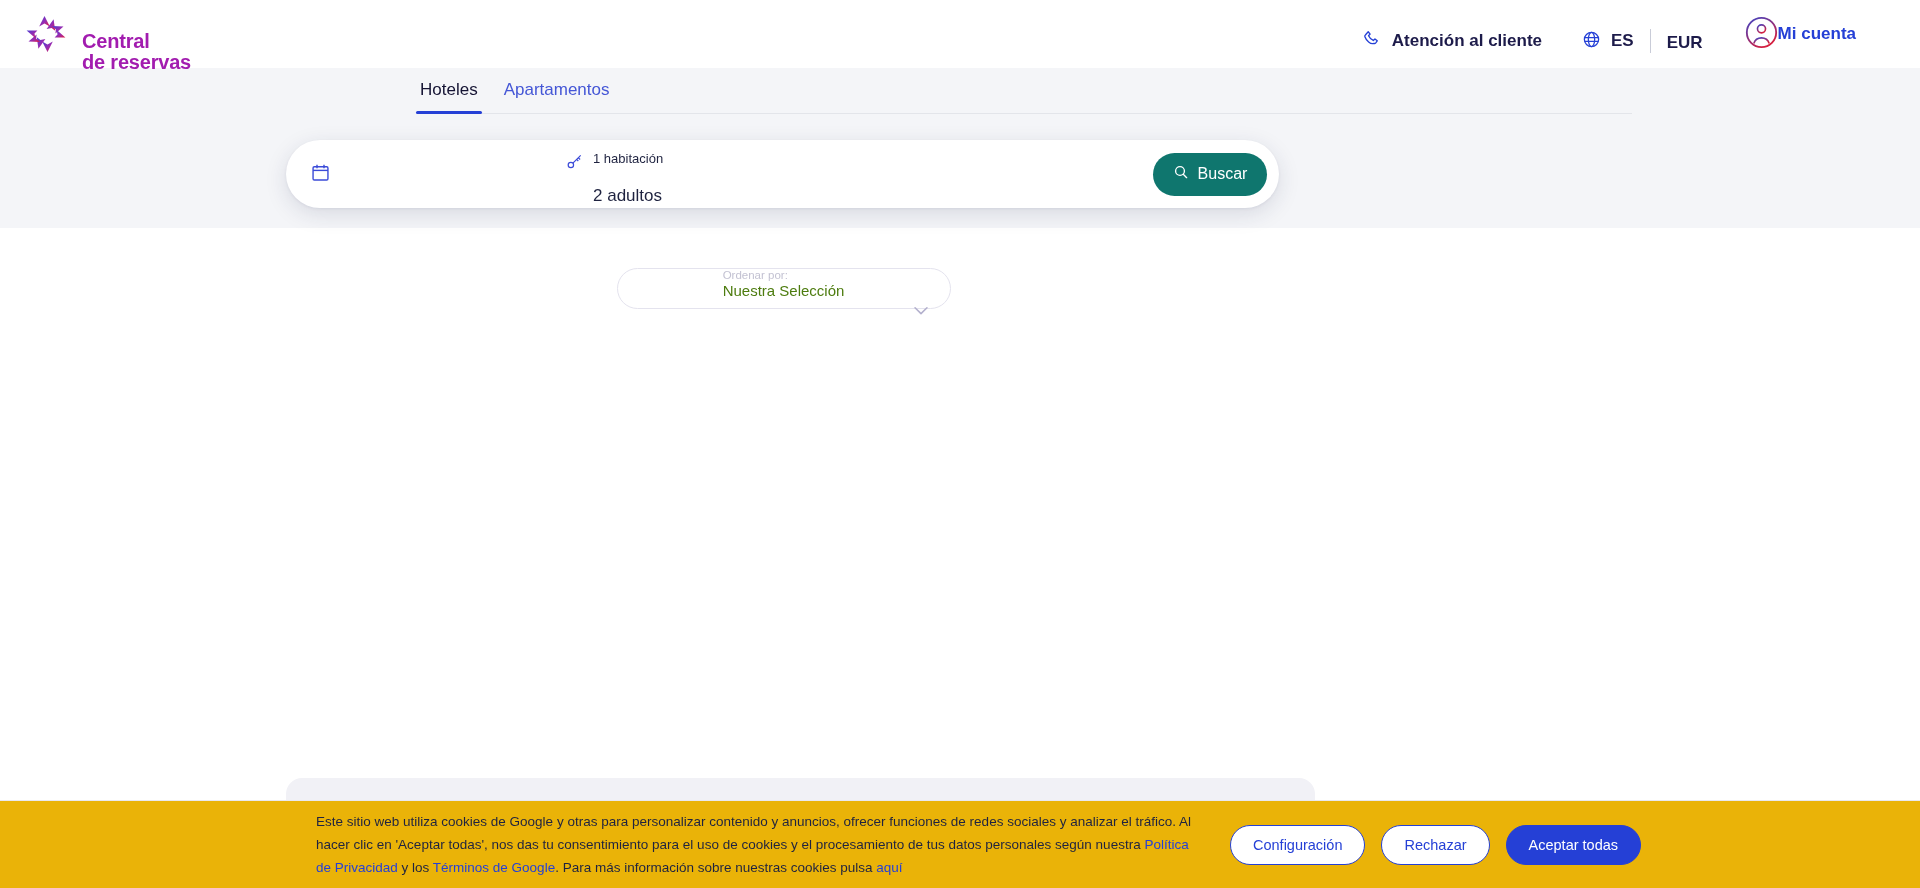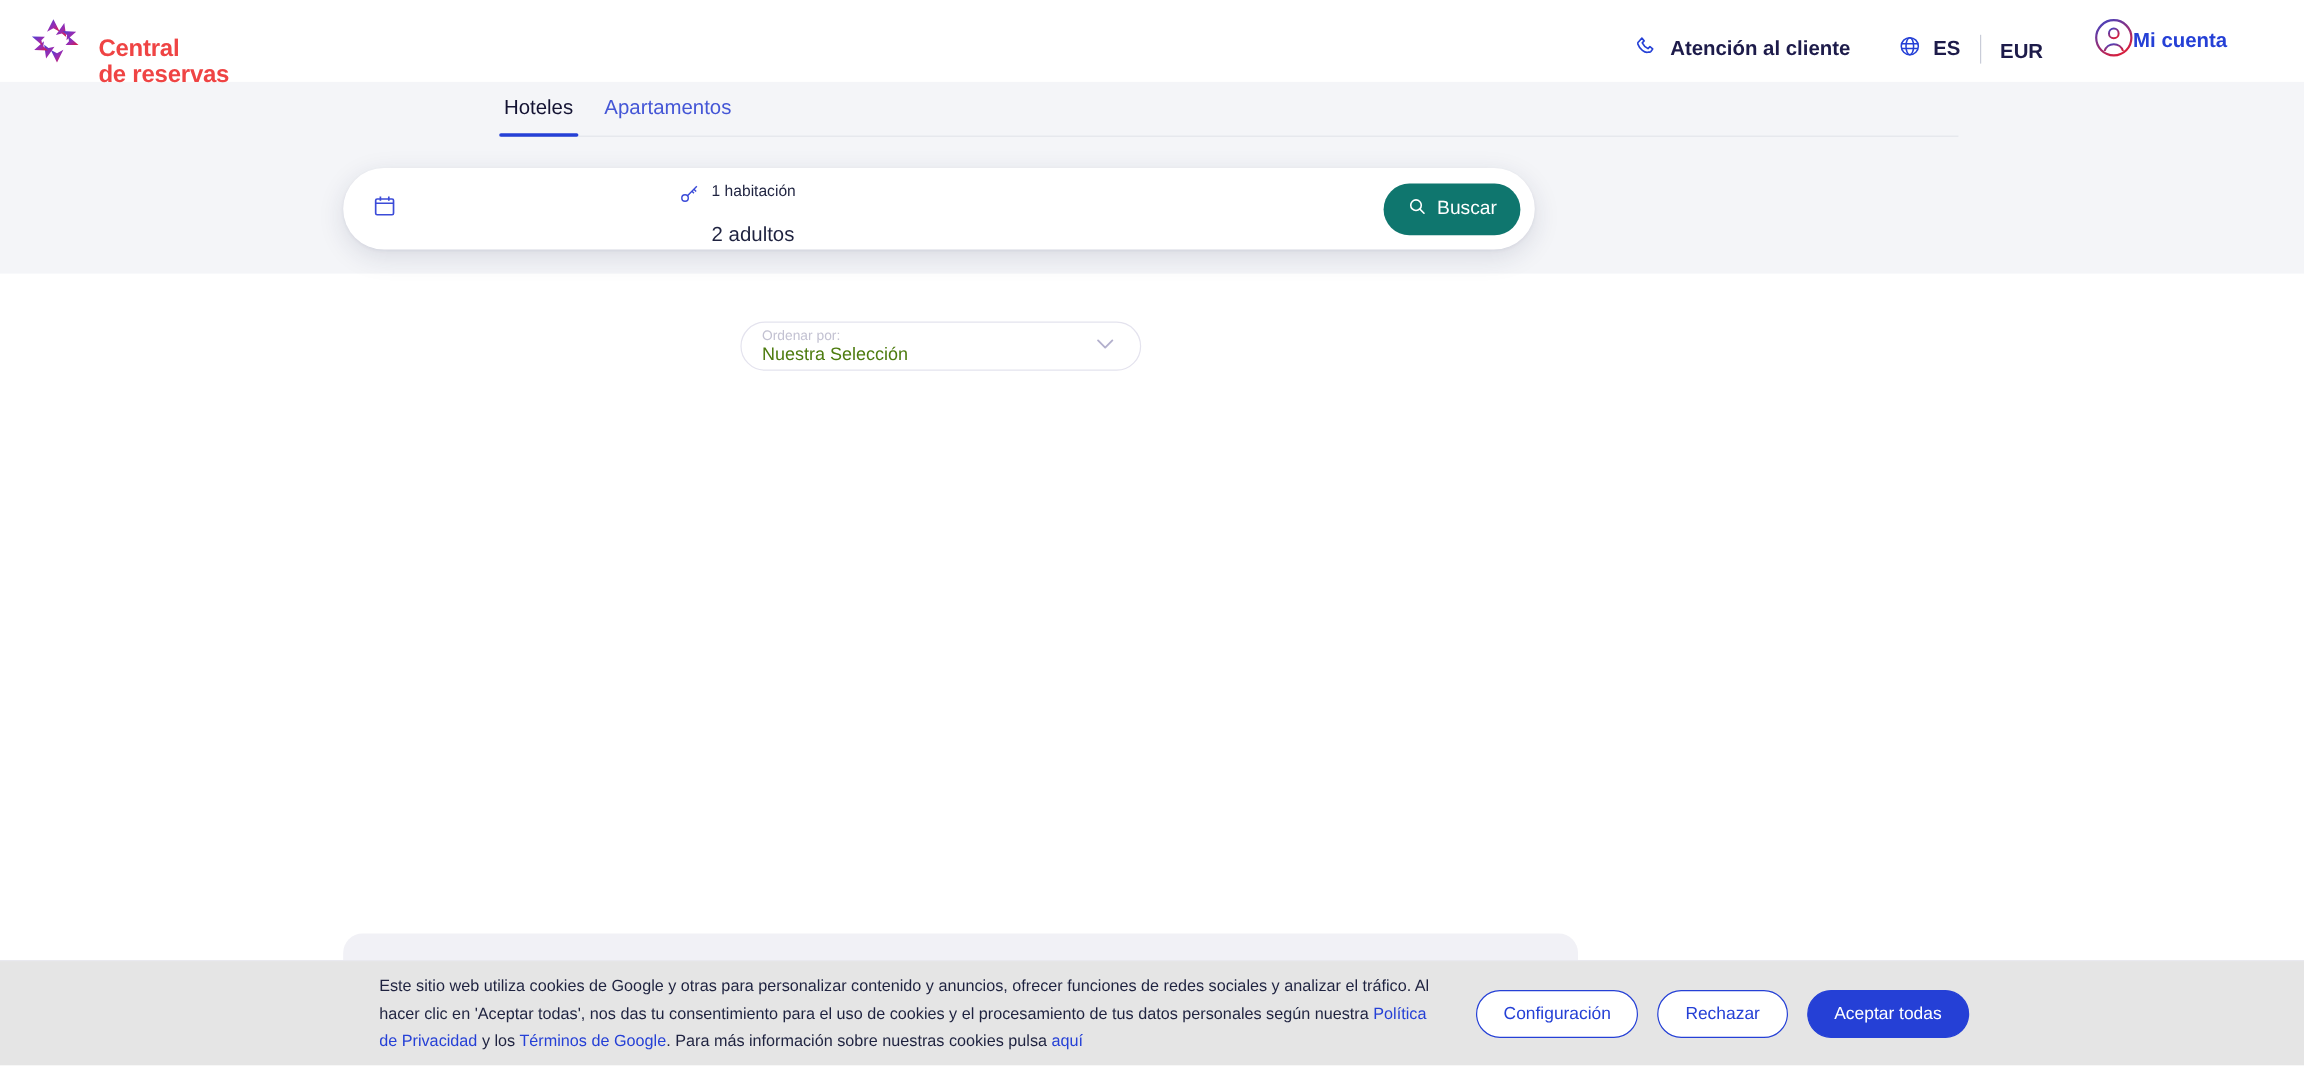--- a/index.html
+++ b/index.html
@@ -19,21 +19,21 @@
     display: flex; align-items: center;
     z-index: 20;
   }
   .logo-wrap {
     display: flex; align-items: center; gap: 12px;
     margin-left: 22px;
   }
   .logo-mark { width: 48px; height: 44px; display:block; }
   .logo-text {
     font-size: 20px; line-height: 21px;
-    font-weight: 700; color: #ef4444;
+    font-weight: 700; color: #a21caf;
     letter-spacing: -0.2px;
     margin-top: 36px;
   }
   .logo-text div { white-space: nowrap; }
 
   .header-right {
     margin-left: auto; margin-right: 64px;
     display: flex; align-items: flex-end;
   }
   .hdr-item {
@@ -108,39 +108,40 @@
     width: 334px; height: 41px;
   }
   .sort-box {
     width: 100%; height: 100%;
     border: 1px solid #e4e3ee;
     border-radius: 21px;
     background:#ffffff;
     display:flex; align-items:center;
     padding: 0 18px 0 17px;
     cursor:pointer;
+    flex-direction:column;
   }
   .sort-texts { display:flex; flex-direction:column; justify-content:center; }
   .sort-label { font-size: 11.5px; color:#c3c2d2; line-height: 13px; }
   .sort-value { font-size: 15px; color:#4d7c0f; line-height: 17px; }
   .sort-chev { margin-left:auto; }
 
   
   .bottom-panel {
     position:absolute; left: 286px; top: 778px;
     width: 1029px; height: 60px;
     background:#f1f1f6;
     border-radius: 16px 16px 0 0;
   }
 
   
   .cookie {
     position:absolute; left: 0; bottom: 0;
     width: 1920px; height: 88px;
-    background:#e5e5e5;
+    background:#eab308;
     border-top: 1px solid #e9e9ef;
     display:flex; align-items:center;
     z-index: 40;
   }
   .cookie-text {
     width: 880px; margin-left: 316px;
     font-size: 13.5px; line-height: 23px; color:#1f2340;
   }
   .cookie-text a { color:#2540d6; text-decoration:none; cursor:pointer; }
   .cookie-actions { display:flex; align-items:center; gap: 16px; margin-left: 34px; }

